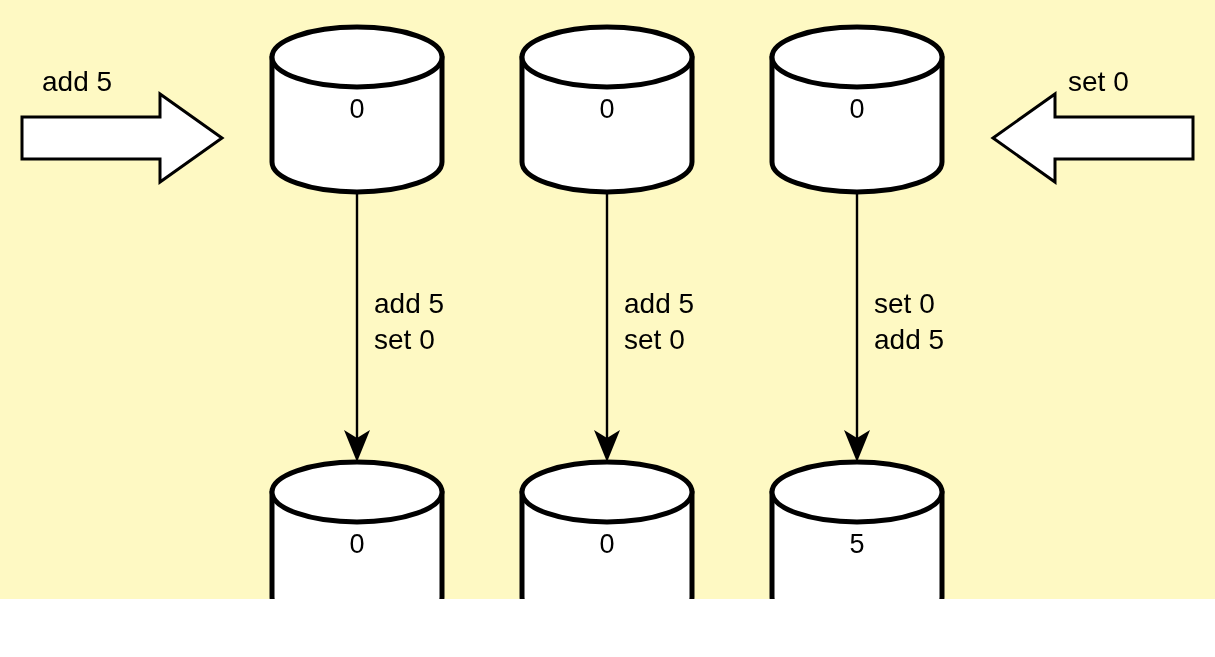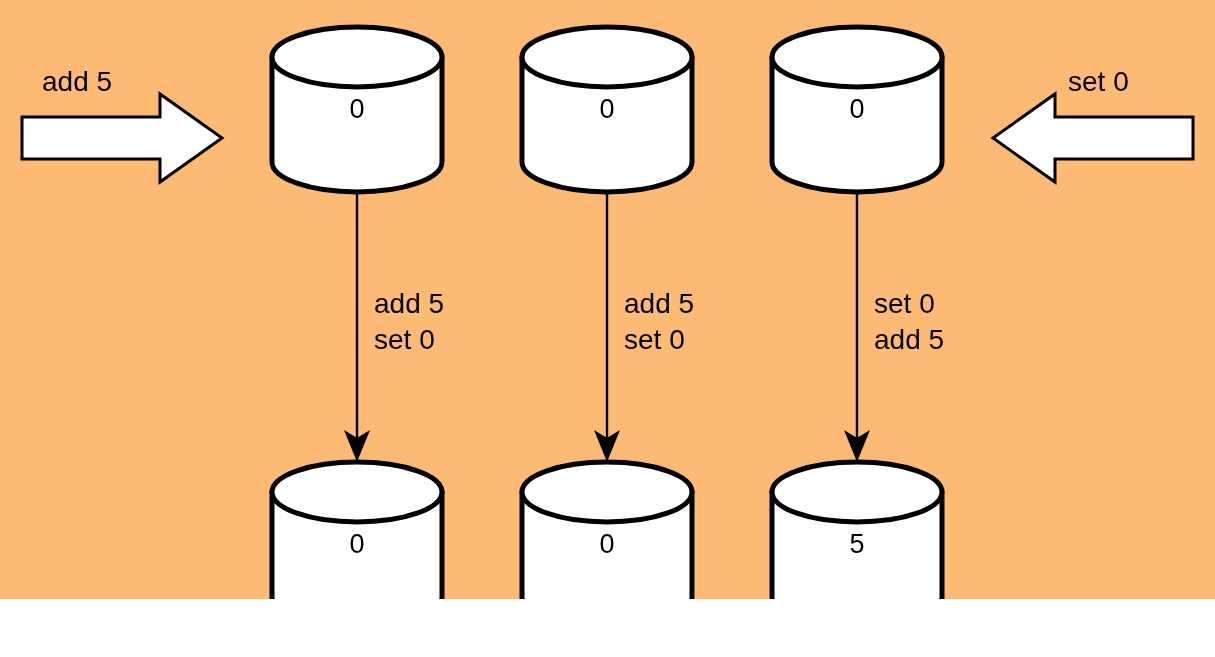--- a/index.html
+++ b/index.html
@@ -9,21 +9,21 @@
     background: #ffffff;
   }
   body {
     font-family: "Liberation Sans", sans-serif;
     color: #000000;
   }
   #diagram-root {
     position: relative;
     width: 1215px;
     height: 599px;
-    background: #fdba74;
+    background: #fef9c3;
     overflow: hidden;
   }
   #diagram-svg {
     position: absolute;
     top: 0;
     left: 0;
     width: 1215px;
     height: 657px;
   }
   .cyl-shape {

